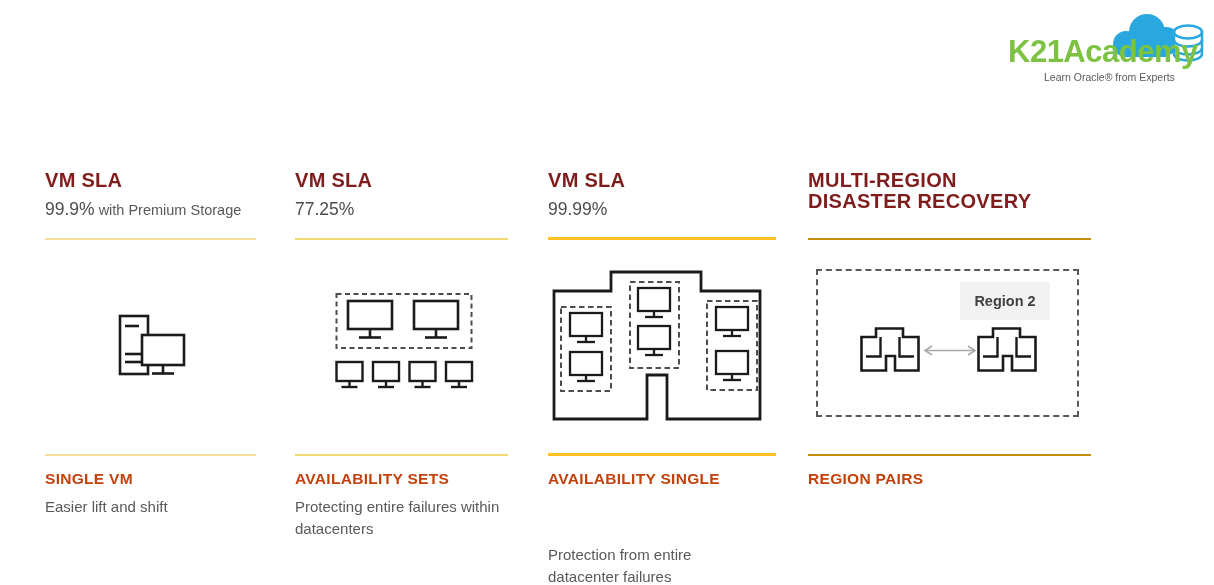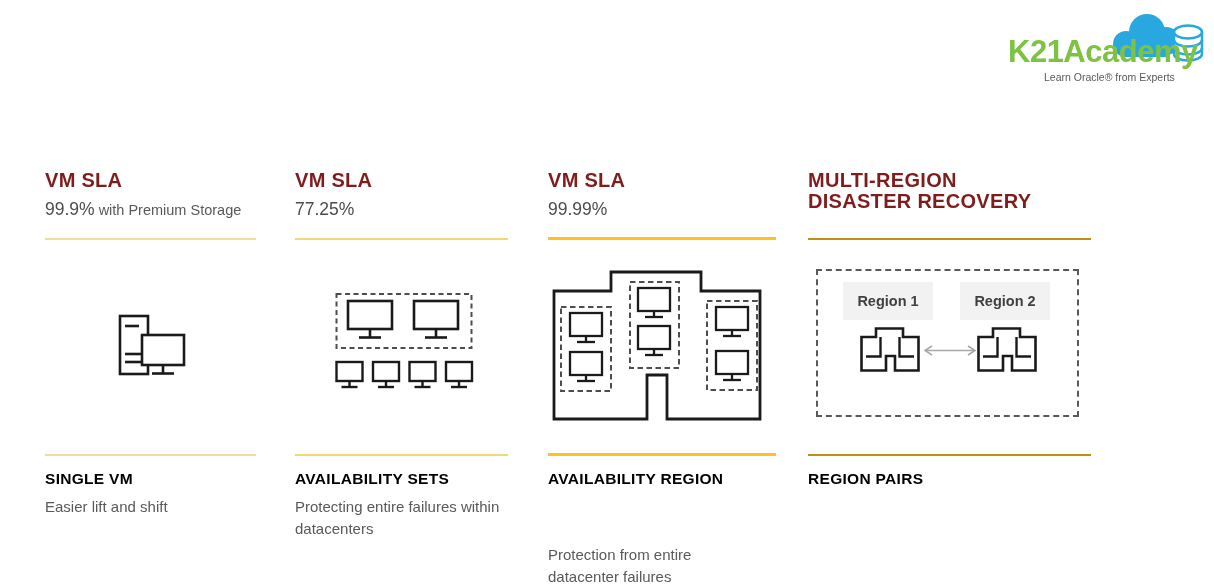--- a/index.html
+++ b/index.html
@@ -29,21 +29,21 @@
   .sla-value{font-size:17.5px;color:#4C4C4C;}
   .sla-note{font-size:14.5px;color:#595959;margin-left:4px;}
 
   .rule{position:absolute;left:0;right:0;height:2px;background:#ccc;}
   .rule-top{top:238px;}
   .rule-bottom{top:454px;}
   .col3 .rule{height:3px;}
   .col3 .rule-top{top:237px;}
   .col3 .rule-bottom{top:453px;}
 
-  .tier-name{position:absolute;top:470px;left:0;font-size:15.5px;font-weight:700;color:#000000;letter-spacing:0.3px;}
+  .tier-name{position:absolute;top:470px;left:0;font-size:15.5px;font-weight:700;color:#c2410c;letter-spacing:0.3px;}
   .tier-desc{position:absolute;top:496px;left:0;font-size:15px;color:#595959;line-height:21.5px;}
   .col2 .tier-desc{width:210px;}
   .col3 .tier-desc{width:185px;margin-top:48px;}
   .col4 .tier-desc{width:228px;}
 
   
   .icon-singlevm{position:absolute;left:60px;top:312px;}
   .icon-avset{position:absolute;left:40px;top:292px;}
   .icon-avzone{position:absolute;left:4px;top:260px;}
 
@@ -175,30 +175,29 @@
         <rect x="164" y="47" width="32" height="23"></rect>
         <line x1="180" y1="70" x2="180" y2="75"></line>
         <line x1="171" y1="76" x2="189" y2="76"></line>
         <rect x="164" y="91" width="32" height="23"></rect>
         <line x1="180" y1="114" x2="180" y2="119"></line>
         <line x1="171" y1="120" x2="189" y2="120"></line>
       </g>
     </svg>
 
     <div class="rule rule-bottom" style="background: rgb(255, 194, 30);"></div>
-    <div class="tier-name">AVAILABILITY REGION</div>
+    <div class="tier-name">AVAILABILITY SINGLE</div>
     <div class="tier-desc">Protection from entire datacenter failures</div>
   </div>
 
   <div class="col col4">
     <div class="sla-title">MULTI-REGION DISASTER RECOVERY</div>
     <div class="rule rule-top" style="background: rgb(193, 142, 15);"></div>
 
     <div class="region-box">
-      <div class="region-label rl1">Region 1</div>
       <div class="region-label rl2">Region 2</div>
 
       <svg class="bldg b1" width="60" height="45" viewBox="0 0 60 45">
         <path d="M1.5,43.5 L1.5,10 L16,10 L16,1.5 L43,1.5 L43,10 L58.5,10 L58.5,43.5 L35,43.5 L35,29 L26,29 L26,43.5 Z" fill="#ffffff" stroke="#1A1A1A" stroke-width="2.6"></path>
         <path d="M6,29.5 L20.5,29.5 L20.5,10" fill="none" stroke="#1A1A1A" stroke-width="2.4"></path>
         <path d="M54,29.5 L39.5,29.5 L39.5,10" fill="none" stroke="#1A1A1A" stroke-width="2.4"></path>
       </svg>
 
       <svg class="pair-arrow" width="56" height="13" viewBox="0 0 56 13">
         <g fill="none" stroke="#A8A8A8" stroke-width="1.5">

